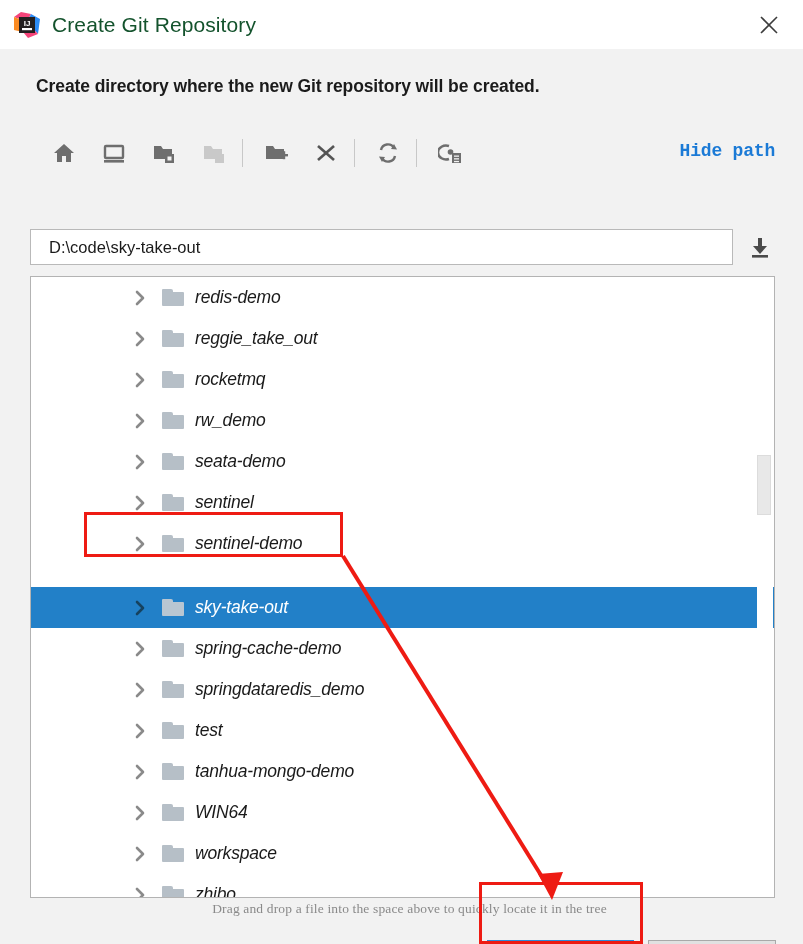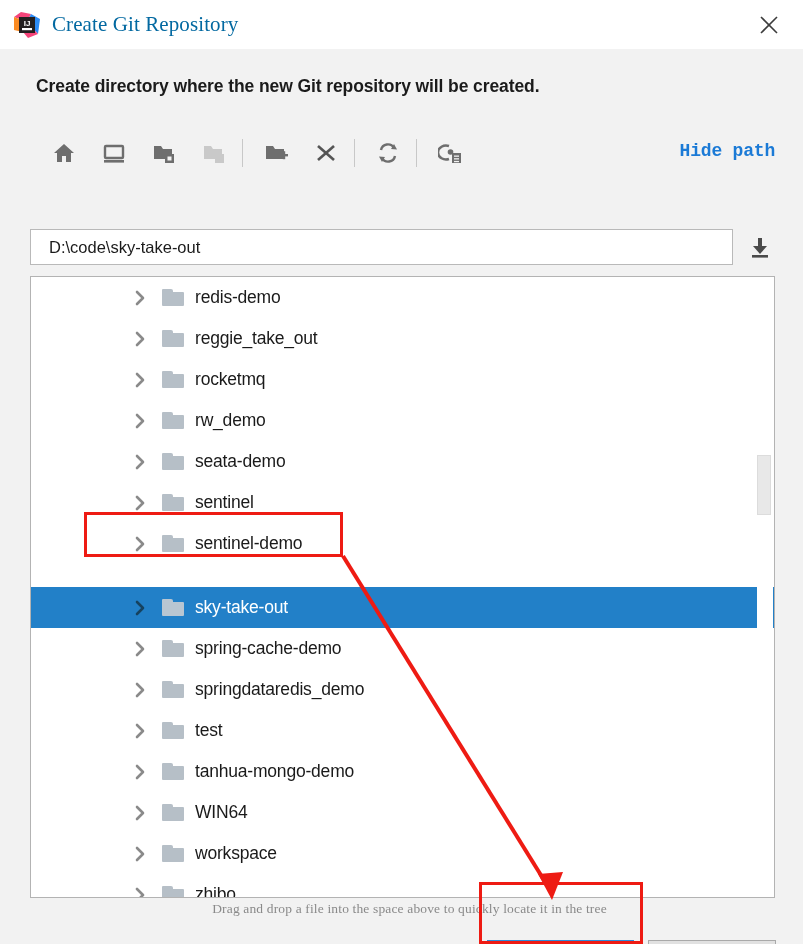--- a/index.html
+++ b/index.html
@@ -28,23 +28,23 @@
   }
   .title-icon {
     width: 26px; height: 26px;
     margin-left: 14px;
     position: relative;
     flex: 0 0 auto;
   }
   .title-text {
     margin-left: 12px;
     font-size: 21px;
-    color: #0369a1;
+    color: #14532d;
     letter-spacing: 0.1px;
-    font-family: Liberation Serif, serif;
+    font-family: Liberation Sans, sans-serif;
   }
   .close-btn {
     position: absolute;
     right: 18px; top: 10px;
     width: 32px; height: 30px;
     display: flex; align-items: center; justify-content: center;
   }
 
   
   .dialog-body {
@@ -173,20 +173,21 @@
     border-radius: 1px;
   }
   .tree-row.selected .folder-ico::before,
   .tree-row.selected .folder-ico::after {
     background: #b9c6d2;
   }
   .tree-label {
     font-size: 17.5px;
     letter-spacing: -0.2px;
     white-space: nowrap;
+    font-style: italic;
   }
 
   
   .scrollbar-track {
     position: absolute;
     right: 1px; top: 1px;
     width: 16px; height: 620px;
     background: #ffffff;
   }
   .scrollbar-thumb {

